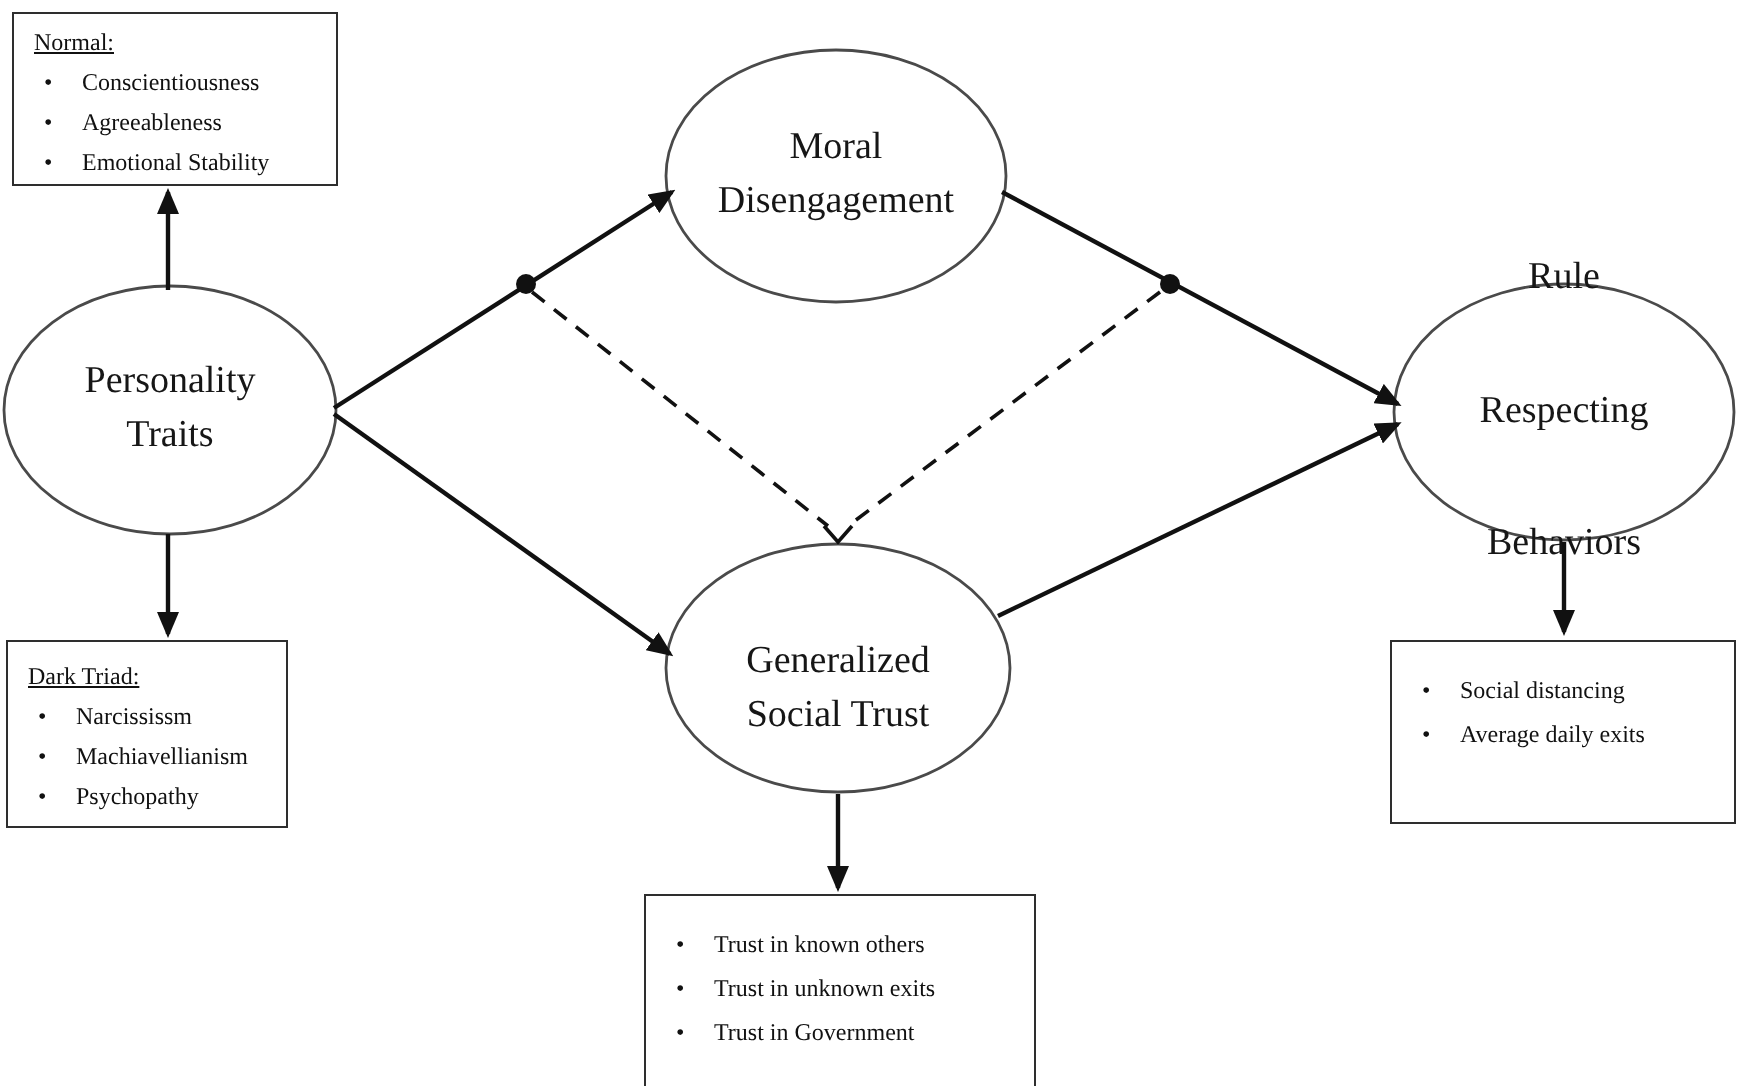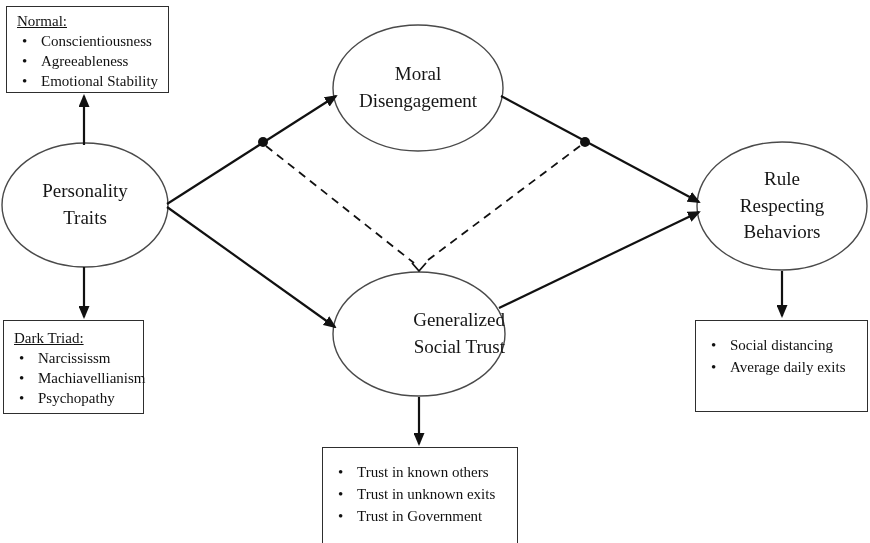--- a/index.html
+++ b/index.html
@@ -24,21 +24,21 @@
     font-size: 19px;
     line-height: 1.4;
     color: #161616;
     pointer-events: none;
   }
 
   .info-box {
     position: absolute;
     border: 1.5px solid #2e2e2e;
     background: #ffffff;
-    font-size: 15px;
+    font-size: 12px;
     color: #111111;
     padding: 4px 6px;
   }
   .info-box .title {
     text-decoration: underline;
     line-height: 20px;
     margin-left: 4px;
   }
   .info-box ul {
     list-style: none;
@@ -104,26 +104,26 @@
   <div class="node-label" style="left:2px; top:143px; width:166px; height:124px;">
     <span>Personality</span>
     <span>Traits</span>
   </div>
 
   <div class="node-label" style="left:333px; top:25px; width:170px; height:126px;">
     <span>Moral</span>
     <span>Disengagement</span>
   </div>
 
-  <div class="node-label" style="left:333px; top:272px; width:172px; height:124px;align-items:flex-end;">
+  <div class="node-label" style="left:333px; top:283px; width:172px; height:124px;">
     <span>Generalized</span>
     <span>Social Trust</span>
   </div>
 
-  <div class="node-label" style="left:697px; top:142px; width:170px; height:128px;">
+  <div class="node-label" style="left:697px; top:142px; width:170px; height:128px;gap:40px;">
     <span>Rule</span>
     <span>Respecting</span>
     <span>Behaviors</span>
   </div>
 
   <div class="info-box" style="left:6px; top:6px; width:163px; height:87px;">
     <div class="title">Normal:</div>
     <ul>
       <li>Conscientiousness</li>
       <li>Agreeableness</li>

